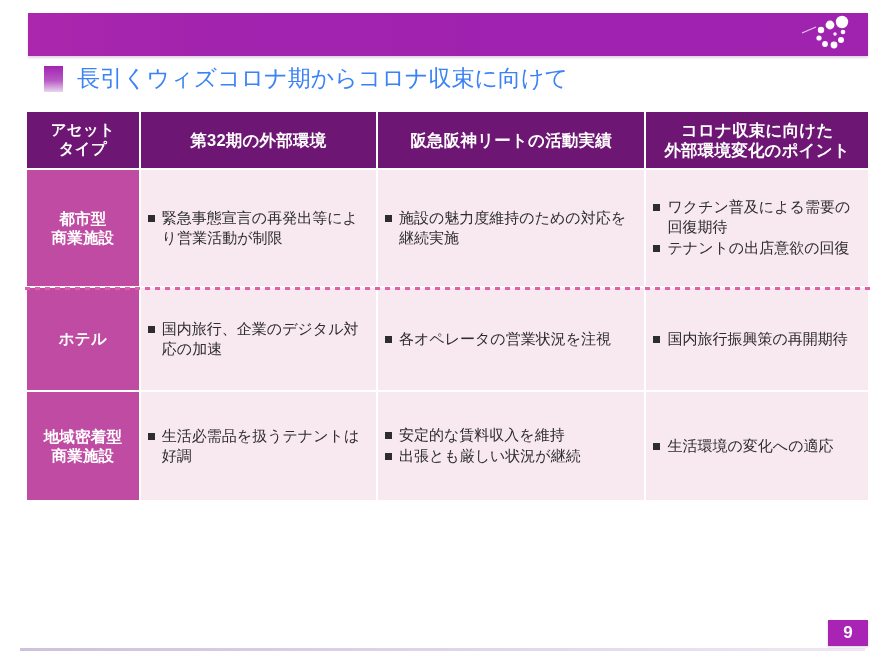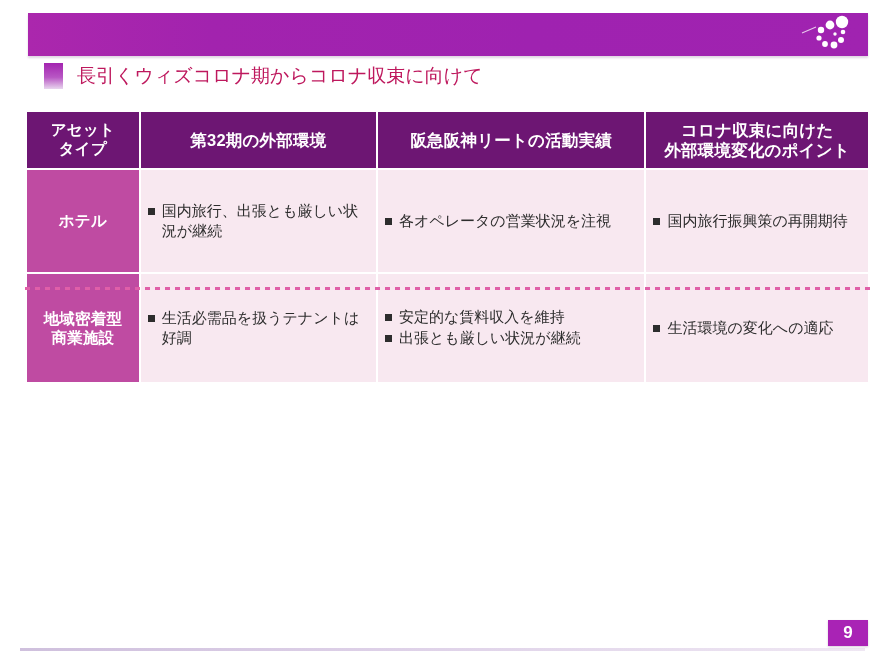--- a/index.html
+++ b/index.html
@@ -53,22 +53,22 @@
     display: flex;
     align-items: center;
     gap: 14px;
   }
   .subtitle-marker {
     width: 19px;
     height: 26px;
     background: linear-gradient(180deg, #a324b0 0%, #b857c4 55%, #e8d6ee 100%);
   }
   .subtitle-text {
-    font-size: 19px;
-    color: #be185d;
+    font-size: 23px;
+    color: #3b82f6;
     font-weight: 400;
     white-space: nowrap;
   }
   .table-wrap {
     position: absolute;
     left: 25px;
     top: 110px;
     width: 845px;
   }
   table {
@@ -221,28 +221,50 @@
         <th class="col-env">第32期の外部環境</th>
         <th class="col-act">阪急阪神リートの活動実績</th>
         <th class="col-point">
           <div>コロナ収束に向けた</div>
           <div>外部環境変化のポイント</div>
         </th>
       </tr>
     </thead>
     <tbody>
 
+      <tr class="row-h1">
+        <td class="type-cell">
+          <div>都市型</div>
+          <div>商業施設</div>
+        </td>
+        <td class="body-cell">
+          <ul class="bullets">
+            <li>緊急事態宣言の再発出等により営業活動が制限</li>
+          </ul>
+        </td>
+        <td class="body-cell">
+          <ul class="bullets">
+            <li>施設の魅力度維持のための対応を継続実施</li>
+          </ul>
+        </td>
+        <td class="body-cell">
+          <ul class="bullets">
+            <li>ワクチン普及による需要の回復期待</li>
+            <li>テナントの出店意欲の回復</li>
+          </ul>
+        </td>
+      </tr>
 
       <tr class="row-h2">
         <td class="type-cell">
           <div>ホテル</div>
         </td>
         <td class="body-cell">
           <ul class="bullets">
-            <li>国内旅行、出張とも厳しい状況が継続</li>
+            <li>国内旅行、企業のデジタル対応の加速</li>
           </ul>
         </td>
         <td class="body-cell">
           <ul class="bullets">
             <li>各オペレータの営業状況を注視</li>
           </ul>
         </td>
         <td class="body-cell">
           <ul class="bullets">
             <li>国内旅行振興策の再開期待</li>

